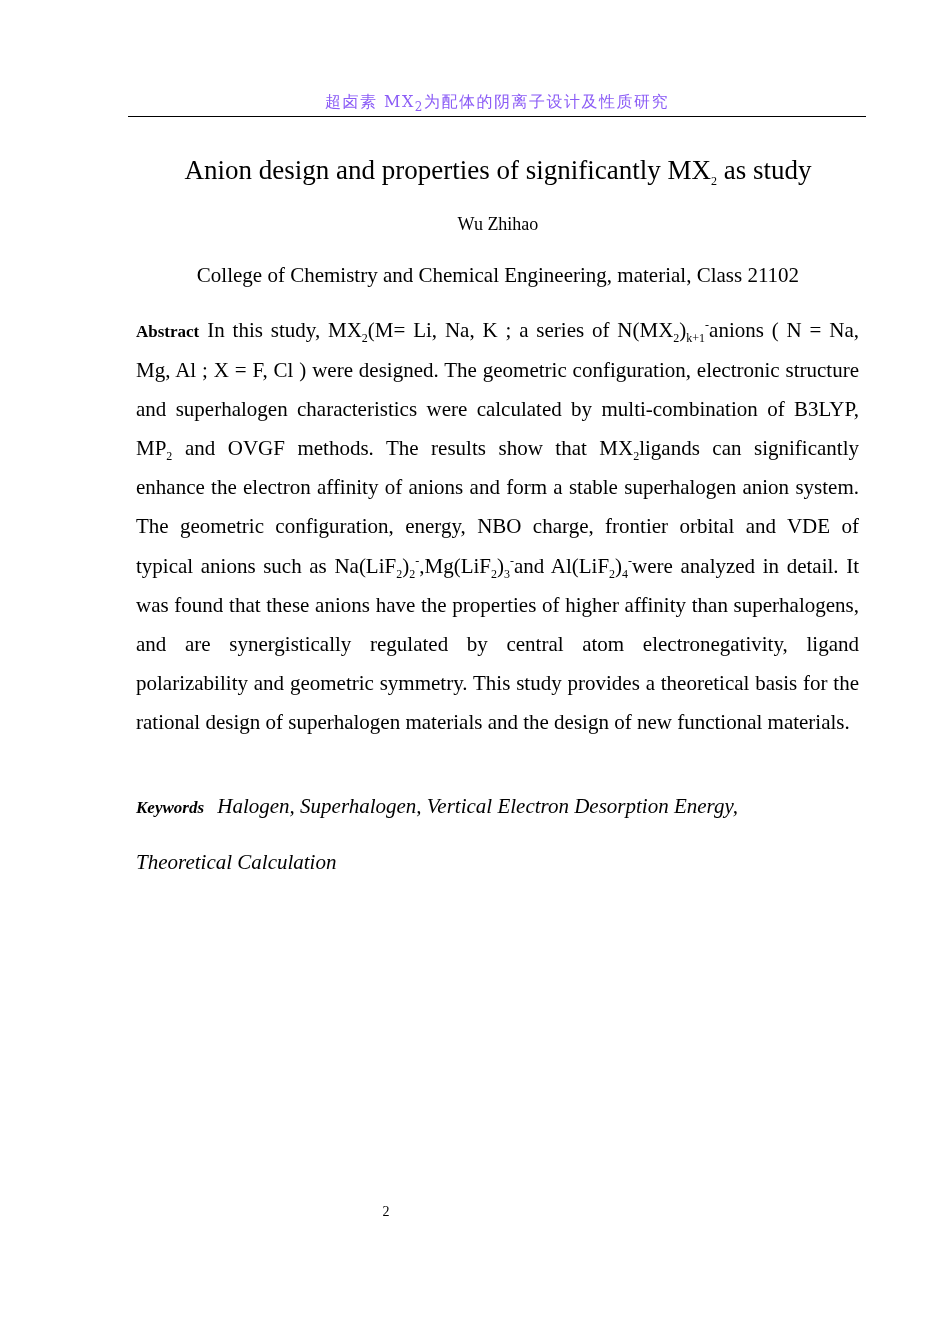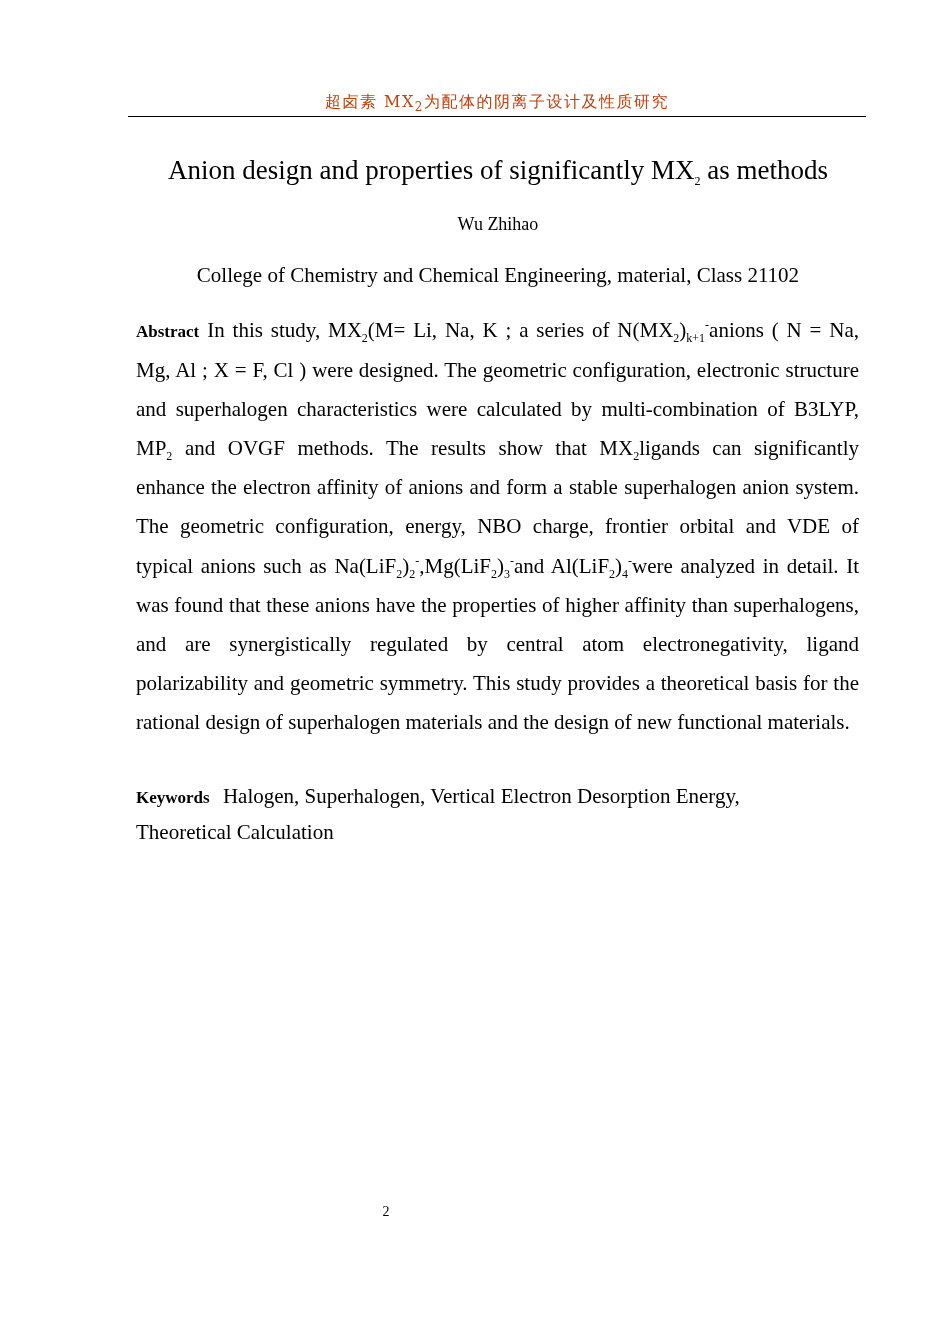--- a/index.html
+++ b/index.html
@@ -3,21 +3,21 @@
   <meta charset="utf-8">
   <style>
     html, body { margin: 0; padding: 0; background: #ffffff; }
     body {
       width: 950px; height: 1344px; position: relative; overflow: hidden;
       font-family: "Liberation Serif", "DejaVu Serif", serif; color: #000;
     }
     .running-header {
       position: absolute; left: 128px; top: 92px; width: 738px;
       text-align: center; font-size: 16px; letter-spacing: 1.5px;
-      font-family: "DejaVu Serif", "Liberation Serif", serif; color: #c2410c;
+      font-family: "DejaVu Serif", "Liberation Serif", serif; color: #8b5cf6;
     }
     .header-rule {
       position: absolute; left: 128px; top: 116px; width: 738px; height: 0;
       border-top: 1.5px solid #000;
     }
     .title {
       position: absolute; left: 0; top: 150px; width: 996px;
       text-align: center; font-size: 27px; line-height: 40px;
     }
     .author {
@@ -30,35 +30,35 @@
     }
     .abstract {
       position: absolute; left: 136px; top: 311px; width: 723px;
       font-size: 21px; line-height: 39.1px; text-align: justify;
     }
     .abstract .label, .keywords .label {
       font-weight: bold; font-size: 17px; margin-right: 8px; margin-top: 32px;
     }
     .keywords {
       position: absolute; left: 136px; top: 779px; width: 723px;
-      font-size: 21px; line-height: 35px;
+      font-size: 21px; line-height: 54px; font-style: italic;
     }
     sub, sup { font-size: 12px; line-height: 0; }
     .page-number {
       position: absolute; left: 380px; top: 1204px; width: 12px;
       text-align: center; font-size: 14px;
     }
   </style>
 </head>
 <body>
 
 <div class="running-header"><span>超卤素 MX</span><sub>2</sub><span>为配体的阴离子设计及性质研究</span></div>
 <div class="header-rule"></div>
 
-<h1 class="title" style="margin:0;font-weight:normal;"><span>Anion design and properties of significantly MX</span><sub>2</sub><span> as methods</span></h1>
+<h1 class="title" style="margin:0;font-weight:normal;"><span>Anion design and properties of significantly MX</span><sub>2</sub><span> as study</span></h1>
 
 <div class="author">Wu Zhihao</div>
 <div class="affiliation">College of Chemistry and Chemical Engineering, material, Class 21102</div>
 
 <div class="abstract"><span class="label">Abstract</span><span>In this study, MX</span><sub>2</sub><span>(M= Li, Na, K ; a series of N(MX</span><sub>2</sub><span>)</span><sub>k+1</sub><sup>-</sup><span>anions ( N = Na, Mg, Al ; X = F, Cl ) were designed. The geometric configuration, electronic structure and superhalogen characteristics were calculated by multi-combination of B3LYP, MP</span><sub>2</sub><span> and OVGF methods. The results show that MX</span><sub>2</sub><span>ligands can significantly enhance the electron affinity of anions and form a stable superhalogen anion system. The geometric configuration, energy, NBO charge, frontier orbital and VDE of typical anions such as Na(LiF</span><sub>2</sub><span>)</span><sub>2</sub><sup>-</sup><span>,Mg(LiF</span><sub>2</sub><span>)</span><sub>3</sub><sup>-</sup><span>and Al(LiF</span><sub>2</sub><span>)</span><sub>4</sub><sup>-</sup><span>were analyzed in detail. It was found that these anions have the properties of higher affinity than superhalogens, and are synergistically regulated by central atom electronegativity, ligand polarizability and geometric symmetry. This study provides a theoretical basis for the rational design of superhalogen materials and the design of new functional materials.</span></div>
 
 <div class="keywords"><span class="label">Keywords</span> <span>Halogen, Superhalogen, Vertical Electron Desorption Energy,</span><br><span>Theoretical Calculation</span></div>
 
 <div class="page-number">2</div>
 

